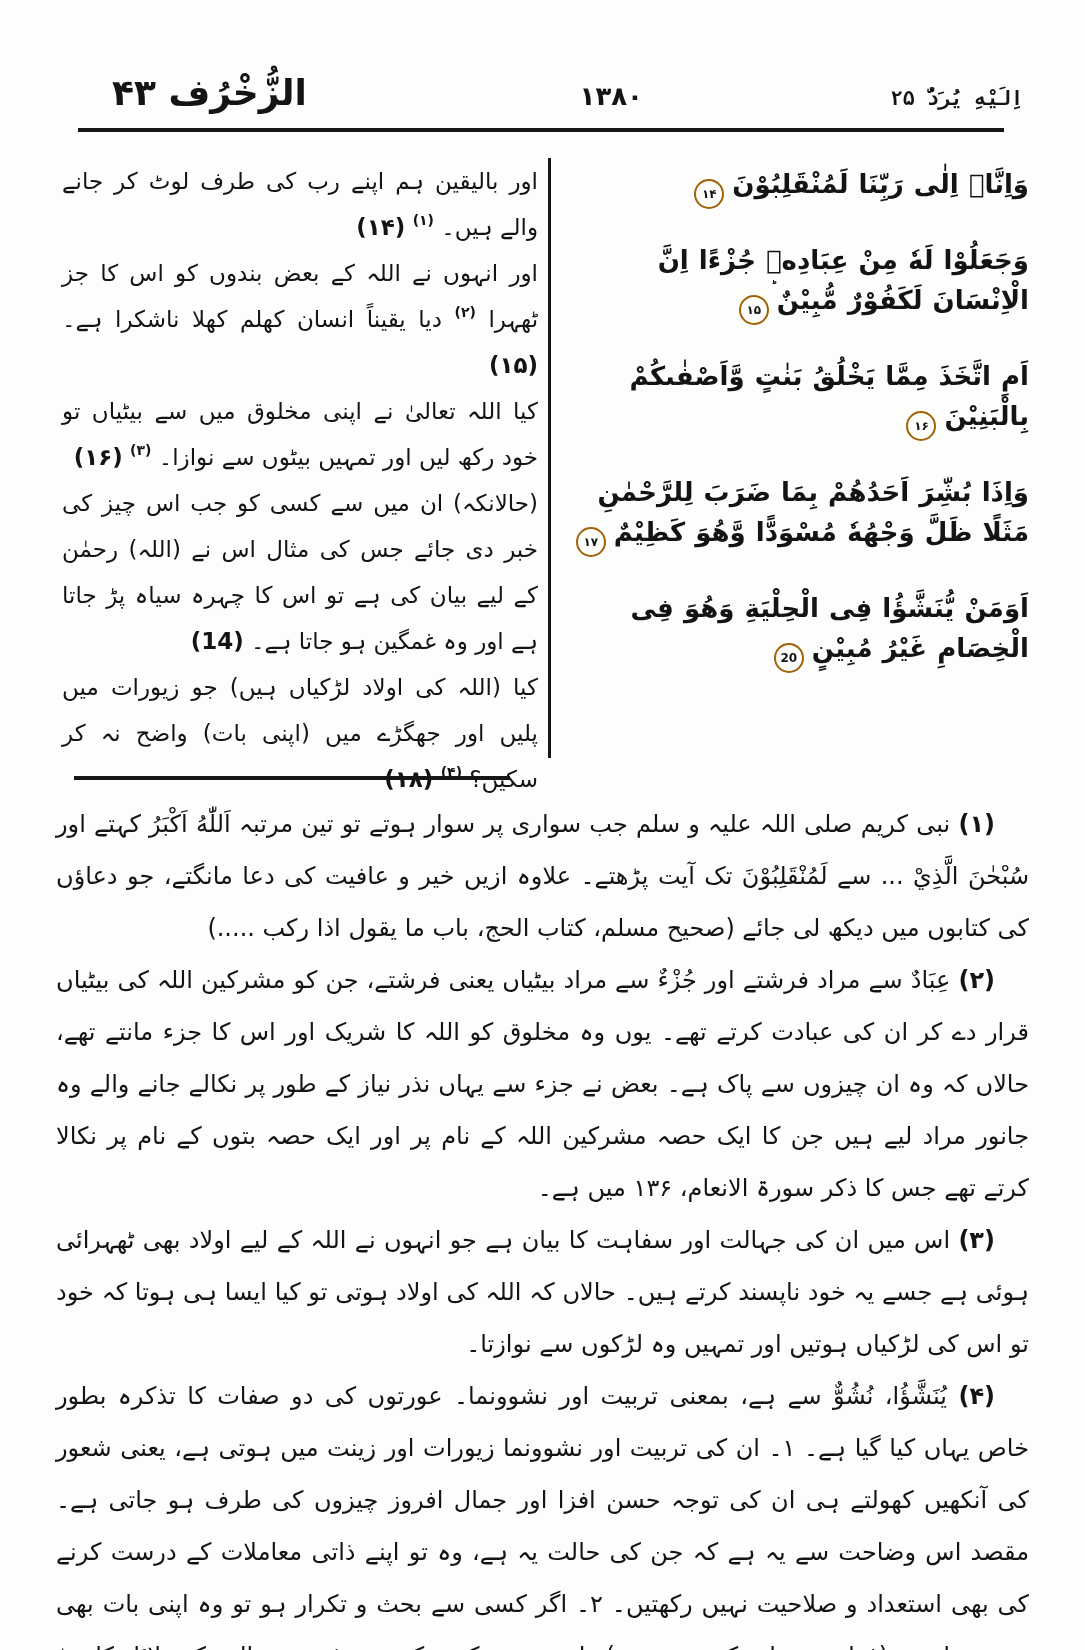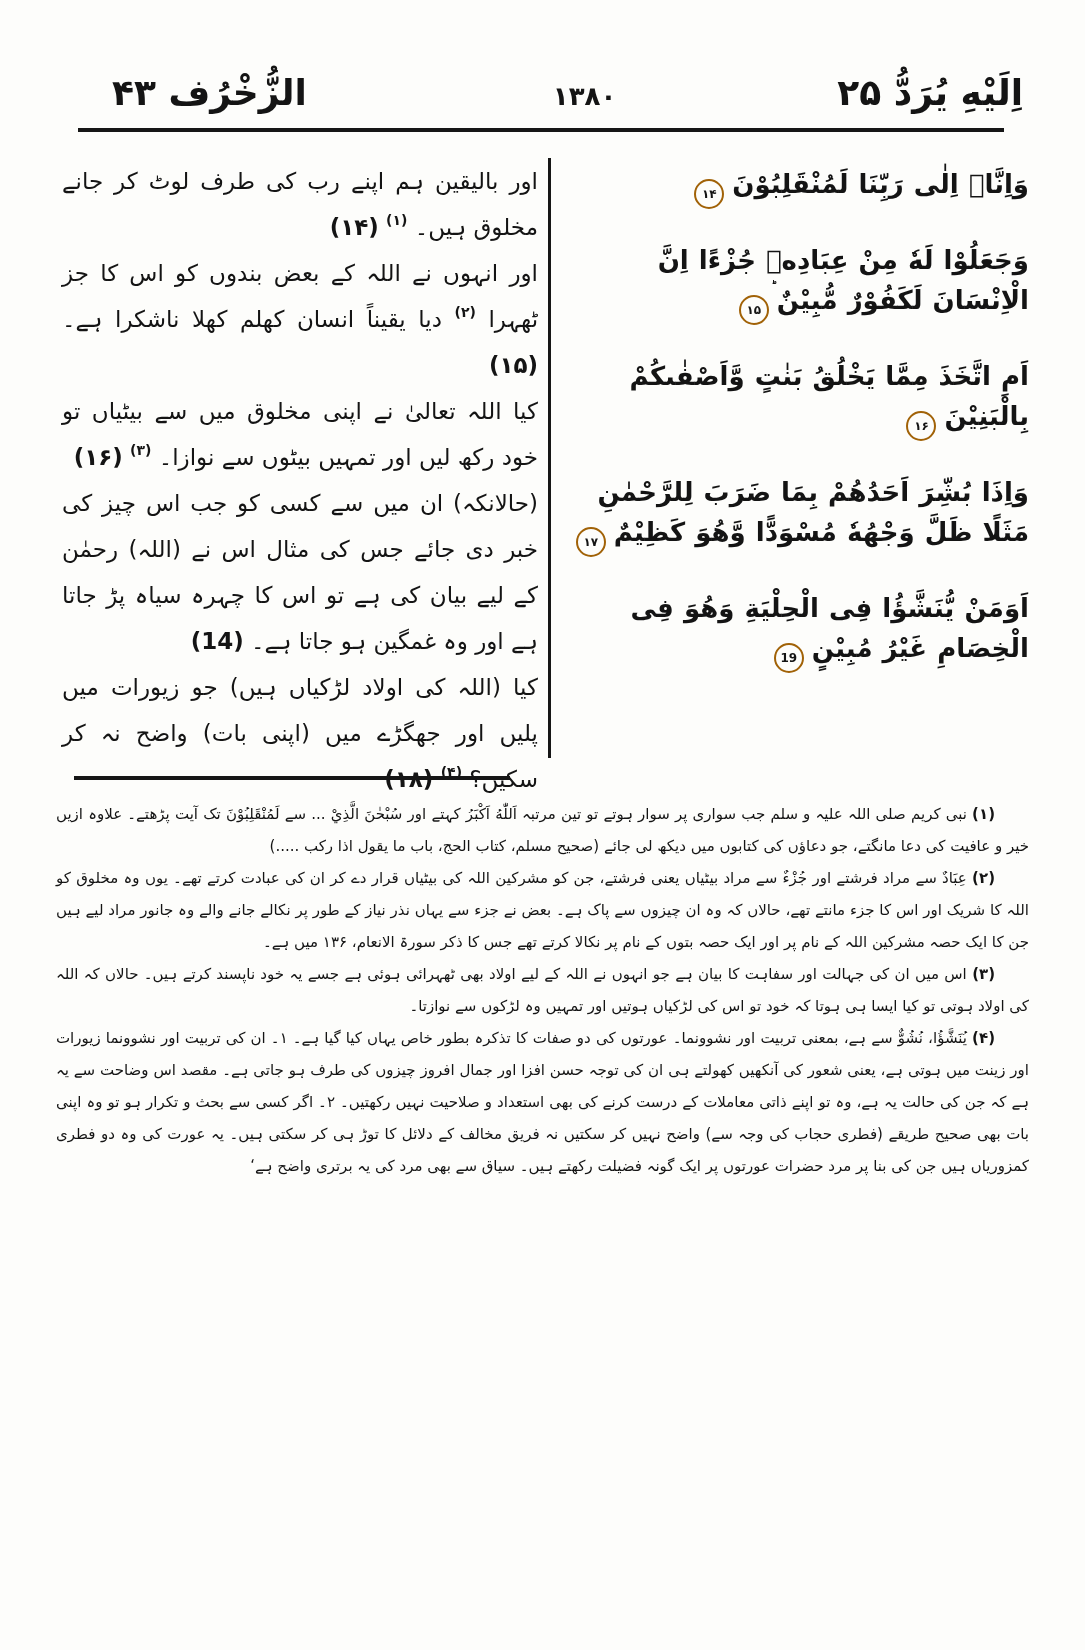--- a/index.html
+++ b/index.html
@@ -23,22 +23,23 @@
     position: absolute;
     top: 72px;
     left: 0;
     right: 0;
     padding: 0 62px 0 112px;
     display: flex;
     justify-content: space-between;
     align-items: baseline;
   }
   .hdr-juz {
-    font-size: 36px;
-    font-weight: bold;
+    font-size: 20px;
+    font-weight: bold;
+    font-family: Liberation Mono, monospace;
   }
   .hdr-page-num {
     font-size: 26px;
     font-weight: bold;
     letter-spacing: 1px;
     margin-left: 25px;
   }
   .hdr-surah {
     font-size: 36px;
     font-weight: bold;
@@ -135,22 +136,22 @@
   }
   .footnotes {
     position: absolute;
     top: 798px;
     left: 56px;
     right: 56px;
     text-align: justify;
   }
   .fn {
     margin: 0;
-    font-size: 15px;
-    line-height: 32px;
+    font-size: 24px;
+    line-height: 52px;
     text-indent: 34px;
   }
   .fn-marker {
     font-weight: bold;
   }
 </style>
 </head>
 <body>
 
 <div class="page">
@@ -183,30 +184,30 @@
     </p>
     <p class="verse">
       <span>وَاِذَا بُشِّرَ اَحَدُهُمْ بِمَا ضَرَبَ لِلرَّحْمٰنِ مَثَلًا ظَلَّ وَجْهُهٗ مُسْوَدًّا وَّهُوَ كَظِيْمٌ</span><span class="vcircle">
           <span class="vmark"></span>
           <span>۱۷</span>
         </span>
     </p>
     <p class="verse">
       <span>اَوَمَنْ يُّنَشَّؤُا فِى الْحِلْيَةِ وَهُوَ فِى الْخِصَامِ غَيْرُ مُبِيْنٍ</span><span class="vcircle">
           <span class="vmark"></span>
-          <span>19</span>
+          <span>20</span>
         </span>
     </p>
   </section>
 
   <div class="col-divider"></div>
 
   <section class="urdu-col">
     <p class="t-line">
-      <span>اور بالیقین ہم اپنے رب کی طرف لوٹ کر جانے مخلوق ہیں۔</span>
+      <span>اور بالیقین ہم اپنے رب کی طرف لوٹ کر جانے والے ہیں۔</span>
       <sup class="fnm">(۱)</sup>
       <span></span>
       <span class="vn">(۱۴)</span>
     </p>
     <p class="t-line">
       <span>اور انہوں نے اللہ کے بعض بندوں کو اس کا جز ٹھہرا</span>
       <sup class="fnm">(۲)</sup>
       <span>دیا یقیناً انسان کھلم کھلا ناشکرا ہے۔</span>
       <span class="vn">(۱۵)</span>
     </p>

